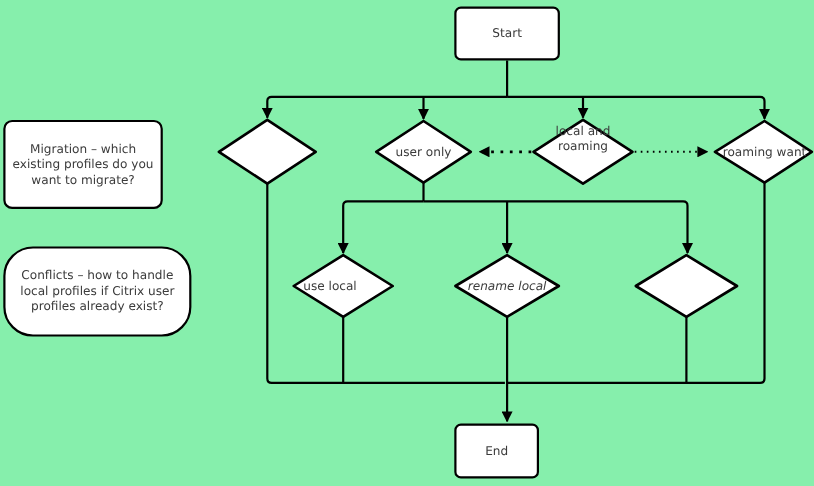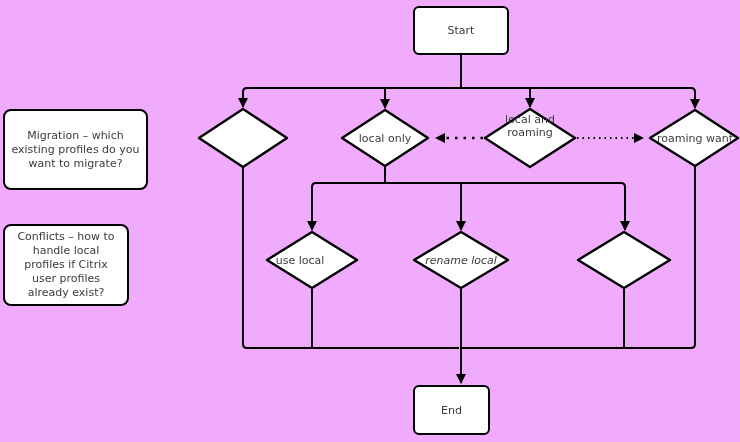--- a/index.html
+++ b/index.html
@@ -1,17 +1,17 @@
 <!DOCTYPE html>
 <html><head>
 <meta charset="utf-8">
 <style>
   html,body{margin:0;padding:0;background:#fff;}
   .stage{
-    position:relative;width:740px;height:442px;background:#f0abfc;overflow:hidden;
+    position:relative;width:740px;height:442px;background:#86efac;overflow:hidden;
     font-family:"DejaVu Sans","Liberation Sans",sans-serif;
   }
   .stage svg{position:absolute;left:0;top:0;}
   .box{
     position:absolute;box-sizing:border-box;background:#ffffff;
     border:2px solid #000000;border-radius:6px;
     display:flex;align-items:center;justify-content:center;text-align:center;
     font-size:11px;color:#3b3b3b;z-index:2;
   }
   .note{
@@ -68,24 +68,24 @@
       <polygon points="624,232 670,260 624,288 578,260"></polygon>
     </g>
   </svg>
 
   <div class="box" style="left:413px;top:6px;width:96px;height:49px;">Start</div>
 
   <div class="box" style="left:413px;top:385px;width:77px;height:50px;">End</div>
 
   <div class="box note" style="left:3px;top:109px;width:145px;height:81px;">Migration – which existing profiles do you want to migrate?</div>
 
-  <div class="box note" style="left:3px;top:224px;width:126px;height:82px;">Conflicts – how to handle local profiles if Citrix user profiles already exist?</div>
+  <div class="box note" style="left:3px;top:224px;width:171px;height:82px;border-radius:27px;">Conflicts – how to handle local profiles if Citrix user profiles already exist?</div>
 
 
-  <div class="dlabel" style="left:345px;top:127px;width:80px;height:22px;">local only</div>
+  <div class="dlabel" style="left:345px;top:127px;width:80px;height:22px;">user only</div>
 
   <div class="dlabel" style="left:497px;top:111px;width:66px;height:30px;">local and roaming</div>
 
   <div class="dlabel" style="left:653px;top:127px;width:84px;height:22px;">roaming want</div>
 
   <div class="dlabel" style="left:272px;top:249px;width:56px;height:22px;">use local</div>
 
   <div class="dlabel" style="left:416px;top:249px;width:90px;height:22px;font-style:italic;">rename local</div>
 
 

